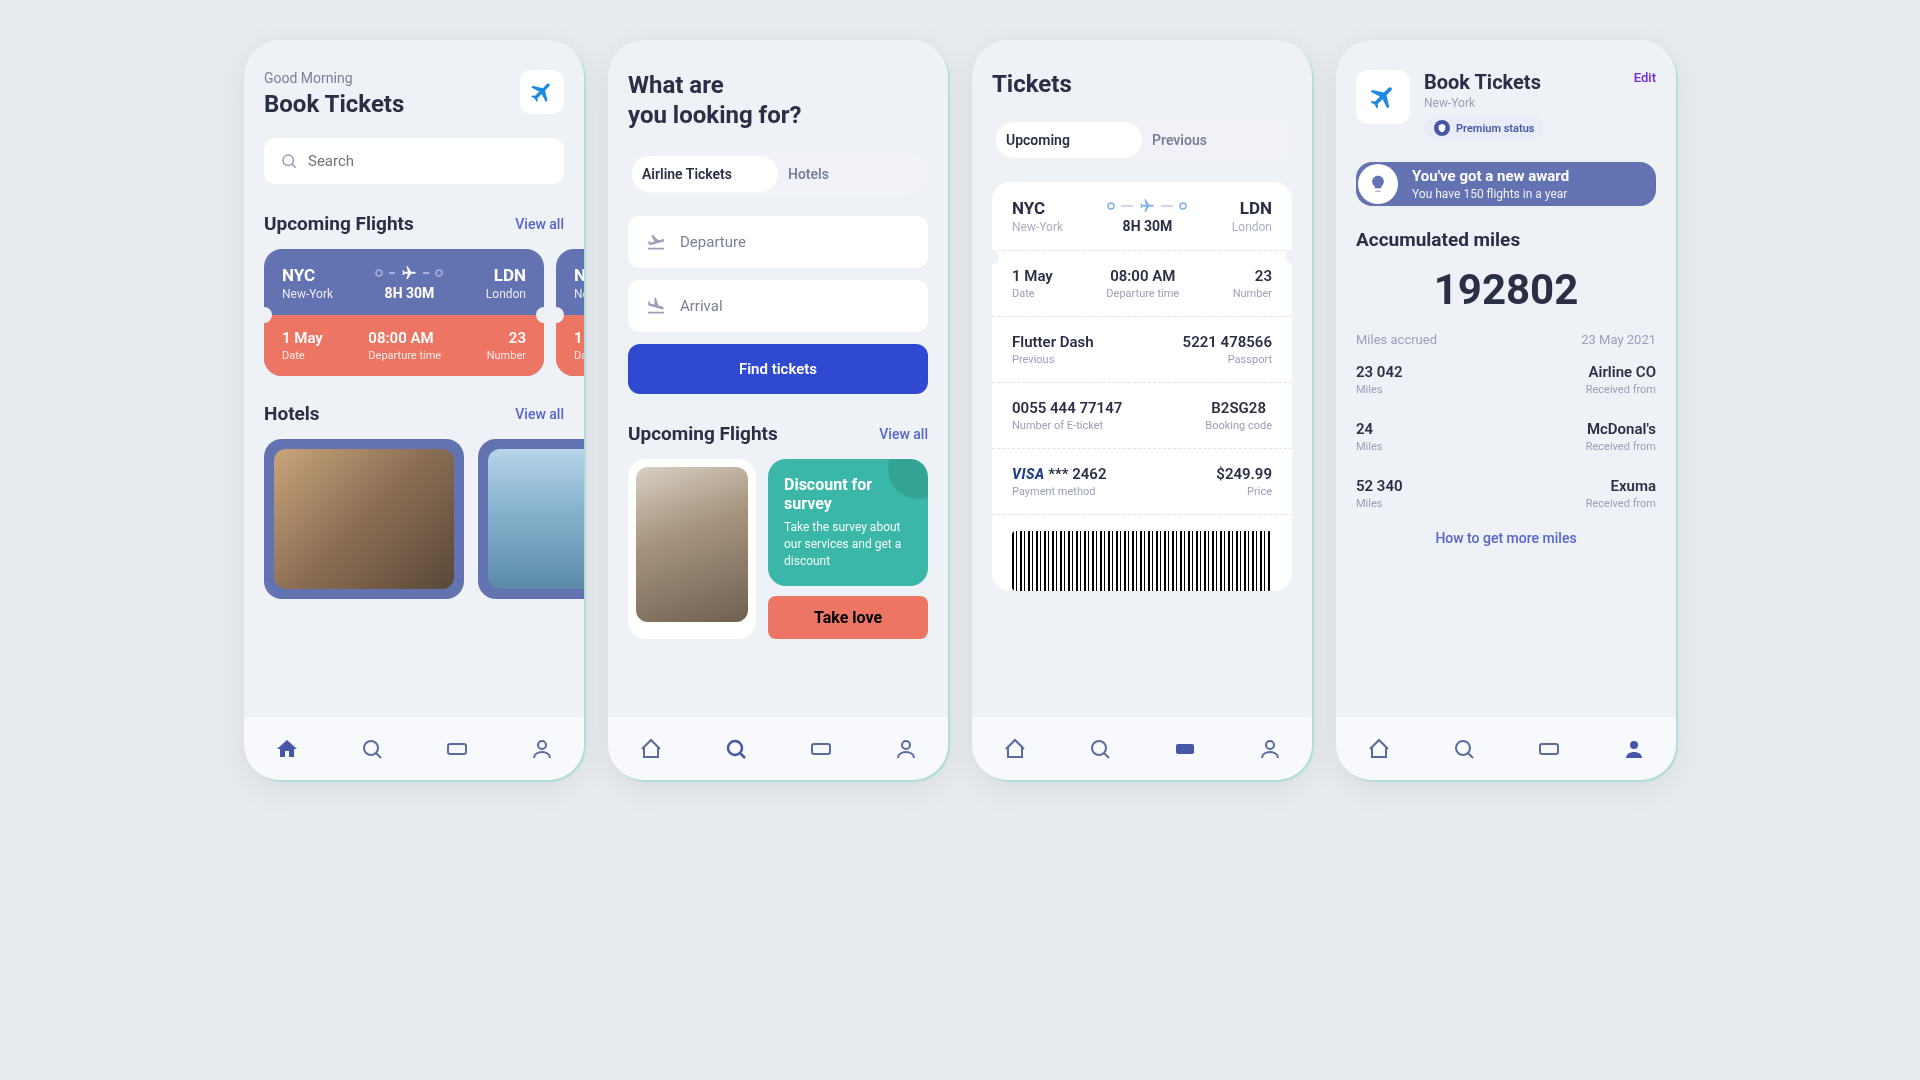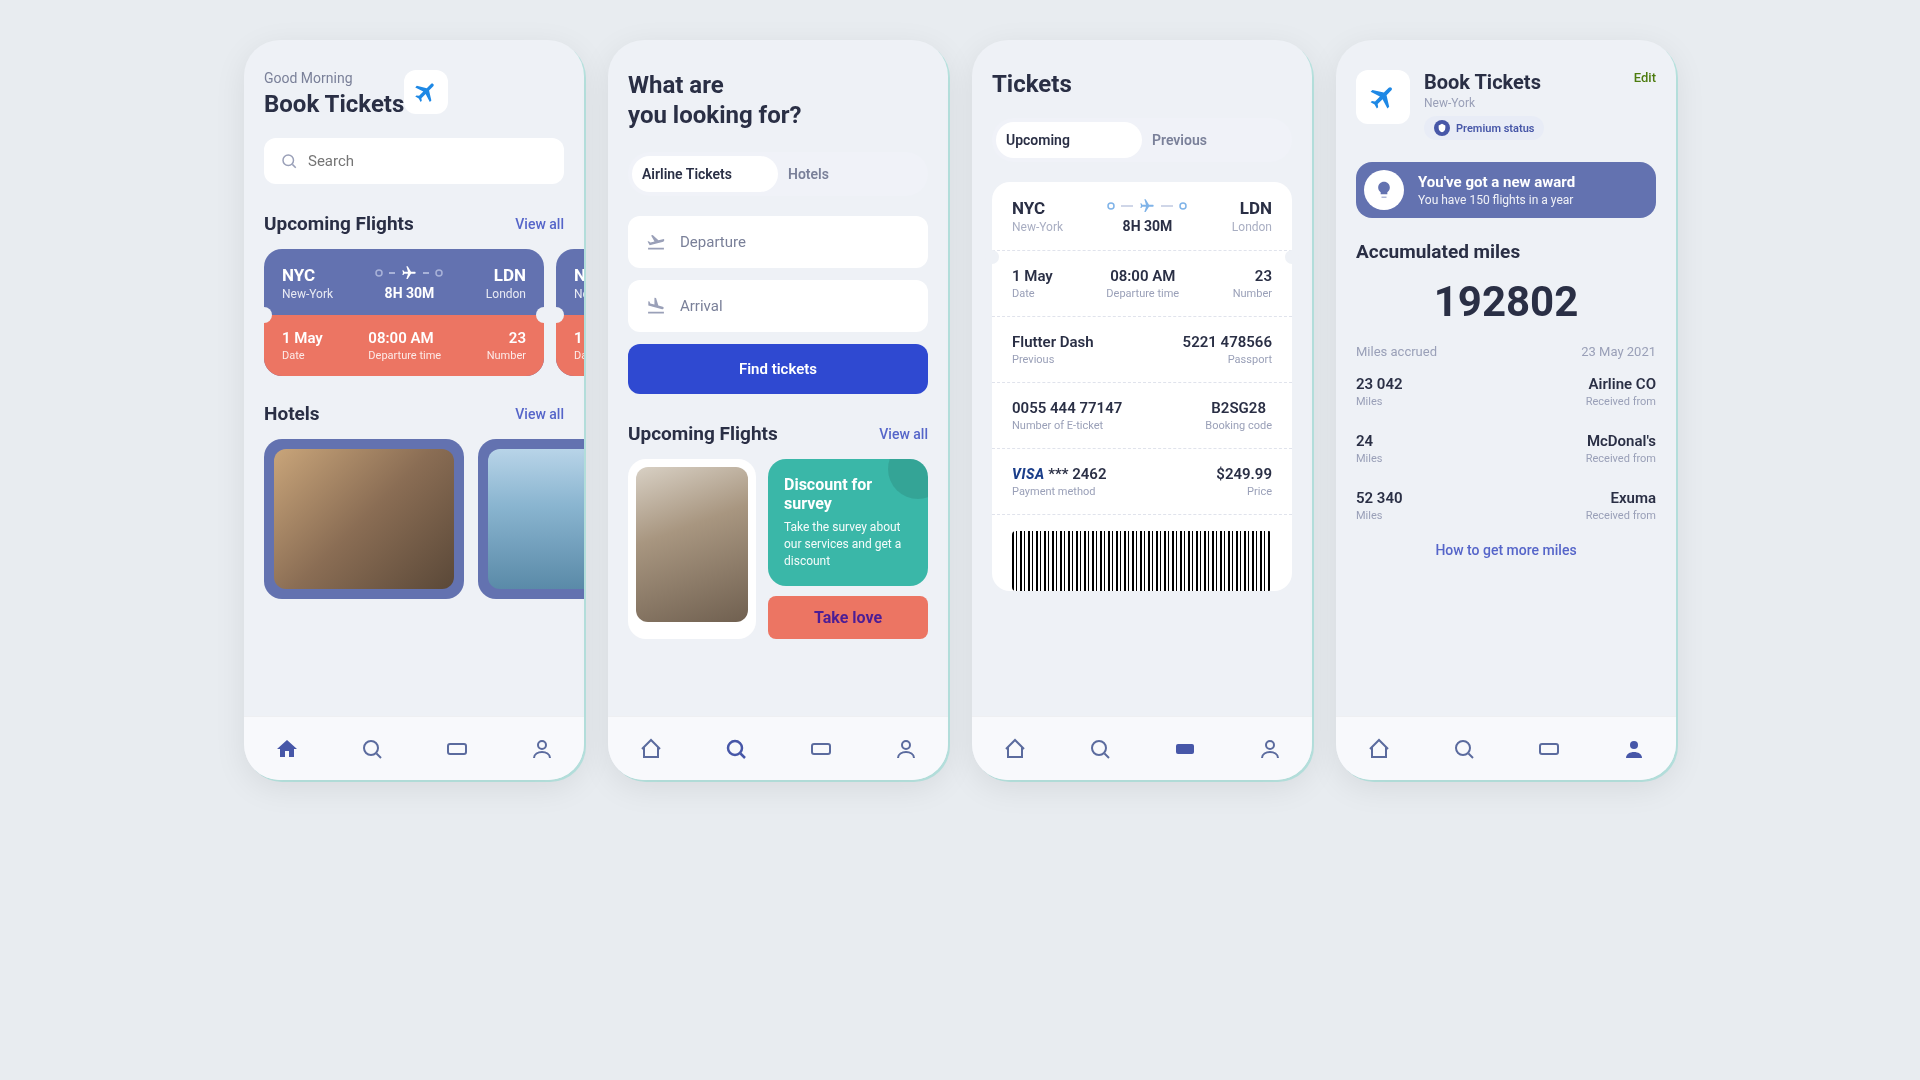--- a/index.html
+++ b/index.html
@@ -4,21 +4,21 @@
 <style>
 * { box-sizing: border-box; margin: 0; padding: 0; font-family: -apple-system, BlinkMacSystemFont, 'Segoe UI', Roboto, sans-serif; }
 body { background: #e8ecf0; display: flex; gap: 24px; padding: 40px; justify-content: center; align-items: flex-start; min-height: 100vh; }
 .phone { width: 340px; height: 740px; background: #eef1f6; border-radius: 36px; padding: 0; overflow: hidden; box-shadow: 0 8px 32px rgba(0,0,0,.08), 2px 2px 0 rgba(80,220,200,.3); position: relative; display: flex; flex-direction: column; }
 .content { flex: 1; padding: 30px 20px 0 20px; overflow: hidden; }
 .bottom-nav { height: 64px; background: #f8f9fc; display: flex; justify-content: space-around; align-items: center; border-top: 1px solid rgba(0,0,0,.04); }
 .nav-icon { width: 24px; height: 24px; color: #5b6b9e; cursor: pointer; }
 .nav-icon.active { color: #4757a8; }
 .greeting { color: #7a8099; font-size: 14px; margin-bottom: 4px; }
 .title { font-size: 24px; font-weight: 700; color: #2a2f45; margin-bottom: 20px; }
-.title-row { display: flex; justify-content: flex-start; align-items: flex-start; }
+.title-row { display: flex; justify-content: space-between; align-items: flex-start; }
 .logo-box { width: 44px; height: 44px; background: #fff; border-radius: 12px; display: flex; align-items: center; justify-content: center; }
 .search-bar { background: #fff; border-radius: 12px; padding: 14px 16px; display: flex; align-items: center; gap: 10px; margin-bottom: 28px; }
 .search-bar input { border: none; outline: none; font-size: 15px; color: #333; flex: 1; background: transparent; }
 .section-head { display: flex; justify-content: space-between; align-items: center; margin-bottom: 14px; }
 .section-title { font-size: 19px; font-weight: 700; color: #2a2f45; }
 .view-all { color: #5565c9; font-size: 14px; font-weight: 500; cursor: pointer; }
 .flight-card { background: #6372b0; border-radius: 18px; overflow: hidden; margin-bottom: 26px; position: relative; }
 .flight-top { padding: 16px 18px 14px; color: #fff; display: flex; justify-content: space-between; align-items: center; }
 .flight-code { font-size: 17px; font-weight: 700; }
 .flight-city { font-size: 12px; opacity: .85; margin-top: 2px; }
@@ -45,21 +45,21 @@
 .input-row span { color: #7a8099; font-size: 15px; }
 .find-btn { background: #2f49d1; color: #fff; border-radius: 12px; padding: 16px; text-align: center; font-size: 15px; font-weight: 600; cursor: pointer; margin-bottom: 28px; }
 .promo-row { display: flex; gap: 12px; }
 .promo-img { flex: 0 0 128px; background: #fff; border-radius: 18px; padding: 8px; }
 .promo-inner { width: 100%; height: 155px; border-radius: 12px; background: linear-gradient(160deg,#d8d0c4 0%,#a89680 40%,#706050 100%); }
 .promo-card { flex: 1; border-radius: 18px; padding: 16px; color: #fff; }
 .promo-teal { background: #3ab7a8; position: relative; overflow: hidden; }
 .promo-teal::after { content:''; position:absolute; top:-20px; right:-20px; width:60px; height:60px; border-radius:50%; background:rgba(0,0,0,.1); }
 .promo-title { font-size: 16px; font-weight: 700; margin-bottom: 6px; line-height: 1.2; }
 .promo-text { font-size: 12px; line-height: 1.4; opacity: .95; }
-.promo-orange { background: #ec7563; border-radius: 8px; padding: 12px 16px; color:#4c1d95; font-weight:700; text-align:center; margin-top:10px; }
+.promo-orange { background: #ec7563; border-radius: 8px; padding: 12px 16px; color:#000000; font-weight:700; text-align:center; margin-top:10px; }
 .ticket-card { background: #fff; border-radius: 18px; padding: 0; position: relative; margin-top: 16px; }
 .ticket-sec { padding: 16px 20px; border-bottom: 1px dashed #e0e3ec; }
 .ticket-sec:last-child { border-bottom: none; }
 .ticket-route { display: flex; justify-content: space-between; align-items: center; }
 .ticket-route .flight-code { color: #2a2f45; }
 .ticket-route .flight-city { color: #9aa0b8; }
 .ticket-route .flight-duration { color: #2a2f45; }
 .t-row { display: flex; justify-content: space-between; }
 .t-val { font-size: 15px; font-weight: 600; color: #2a2f45; }
 .t-lbl { font-size: 11px; color: #9aa0b8; margin-top: 2px; }
@@ -67,22 +67,22 @@
 .notch-l { left: -7px; } .notch-r { right: -7px; }
 .barcode { height: 60px; background: repeating-linear-gradient(90deg,#000 0,#000 2px,#fff 2px,#fff 4px,#000 4px,#000 5px,#fff 5px,#fff 8px); margin: 16px 20px 20px; border-radius: 4px; }
 .visa { color: #1a3e8a; font-weight: 800; font-style: italic; font-size: 14px; letter-spacing: .5px; }
 .profile-head { display: flex; gap: 14px; align-items: flex-start; }
 .avatar { width: 54px; height: 54px; background: #fff; border-radius: 12px; display: flex; align-items: center; justify-content: center; }
 .profile-title { font-size: 20px; font-weight: 700; color: #2a2f45; }
 .profile-sub { font-size: 12px; color: #9aa0b8; margin-top: 2px; }
 .badge { display: inline-flex; align-items: center; gap: 6px; background: #e8ecf6; padding: 4px 10px; border-radius: 12px; margin-top: 6px; }
 .badge-dot { width: 16px; height: 16px; background: #4757a8; border-radius: 50%; display:flex; align-items:center; justify-content:center; }
 .badge-txt { font-size: 11px; font-weight: 600; color: #4757a8; }
-.edit { color: #4d7c0f; font-size: 13px; font-weight: 500; cursor: pointer; }
-.award { background: #6372b0; border-radius: 16px; padding: 8px; display: flex; gap: 14px; align-items: center; margin: 22px 0; }
+.edit { color: #6d28d9; font-size: 13px; font-weight: 500; cursor: pointer; }
+.award { background: #6372b0; border-radius: 16px; padding: 2px; display: flex; gap: 14px; align-items: center; margin: 22px 0; }
 .award-icon { width: 40px; height: 40px; background: #fff; border-radius: 50%; display: flex; align-items: center; justify-content: center; color: #6372b0; }
 .award-title { color: #fff; font-size: 15px; font-weight: 700; }
 .award-sub { color: #fff; font-size: 12px; opacity: .9; margin-top: 2px; }
 .miles-big { font-size: 42px; font-weight: 700; color: #2a2f45; text-align: center; margin: 14px 0 18px; }
 .miles-head { display: flex; justify-content: space-between; font-size: 13px; color: #9aa0b8; margin-bottom: 4px; }
 .miles-row { display: flex; justify-content: space-between; padding: 12px 0; }
 .miles-link { text-align: center; color: #5565c9; font-size: 14px; font-weight: 500; margin-top: 8px; cursor: pointer; }
 svg { display: block; }
 </style>
 </head>

